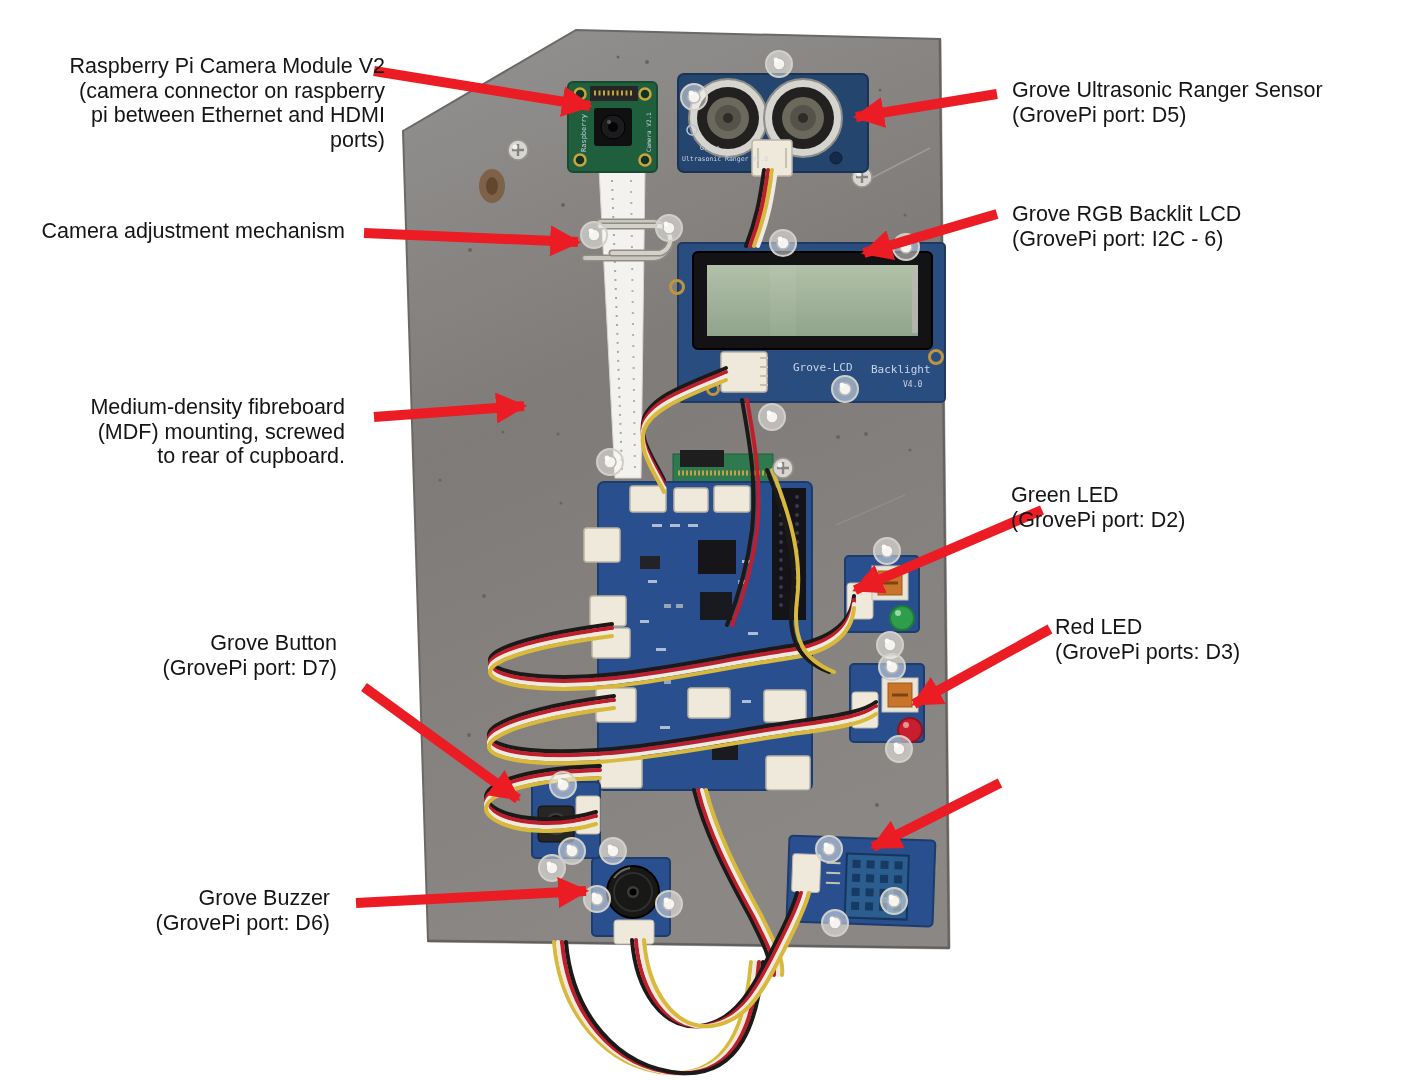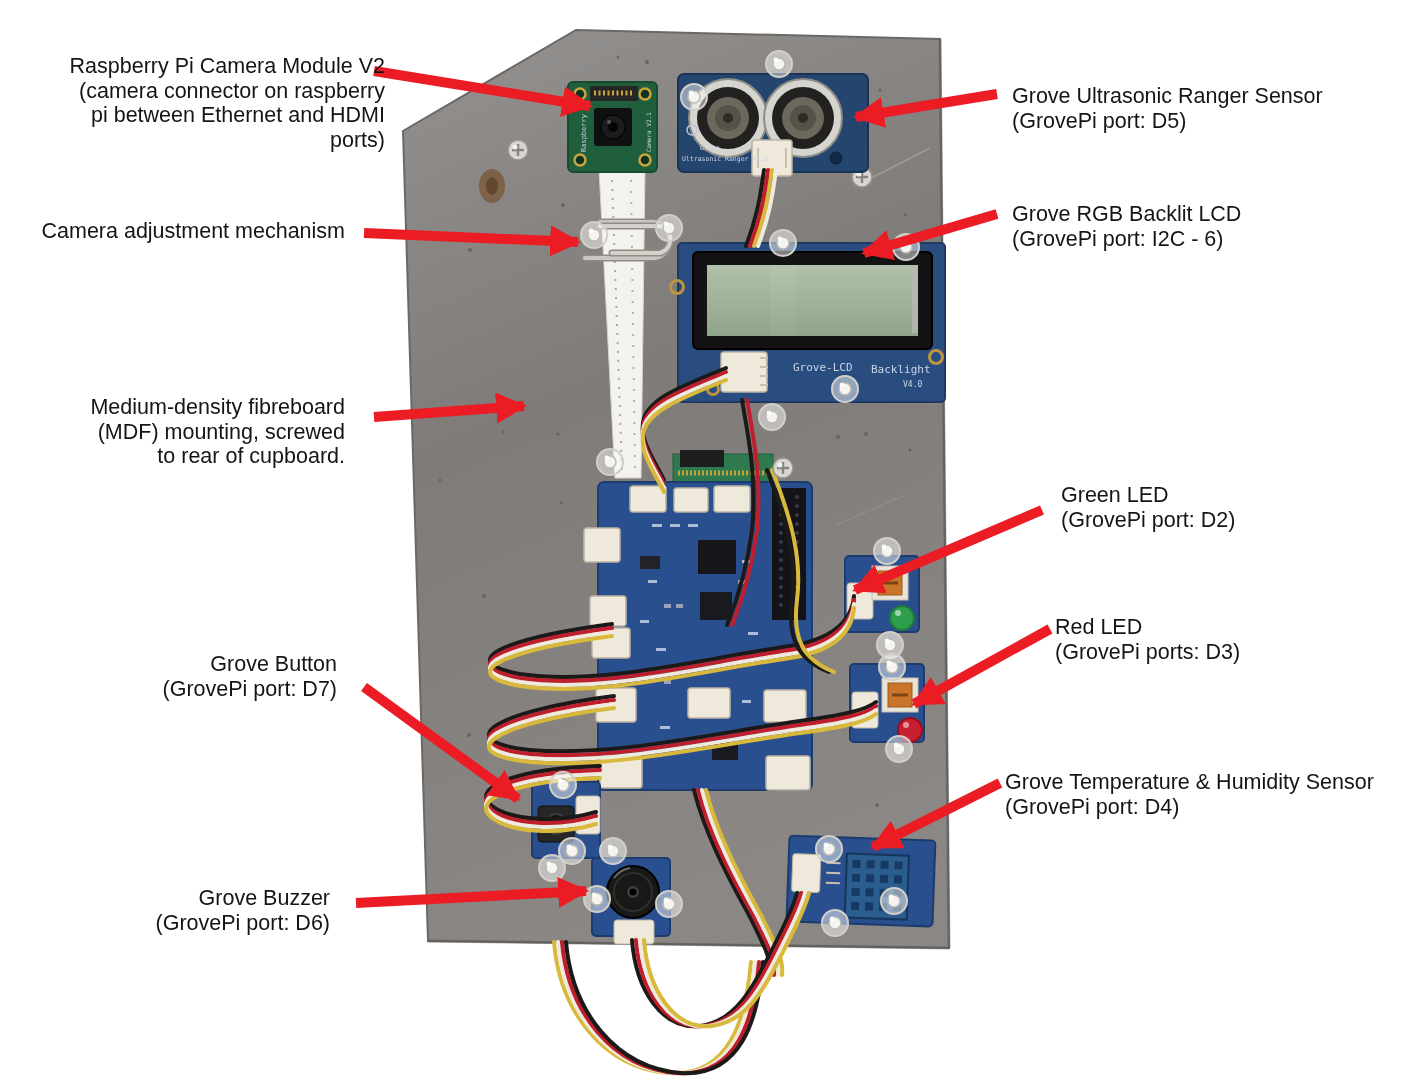--- a/index.html
+++ b/index.html
@@ -6,25 +6,25 @@
   #stage{position:relative;width:1408px;height:1080px;background:#ffffff;overflow:hidden;
          font-family:"Liberation Sans","DejaVu Sans",sans-serif;}
   #photo-svg{position:absolute;left:0;top:0;}
   .ann{position:absolute;color:#151515;font-size:21.5px;line-height:24.5px;white-space:pre-line;}
   .ann-left{text-align:right;}
   .ann-right{text-align:left;}
   
   #lbl-camera-module{right:1023px;top:54px;width:400px;}
   #lbl-camera-adjust{right:1063px;top:219px;width:360px;}
   #lbl-mdf{right:1063px;top:395px;width:360px;}
-  #lbl-grove-button{right:1071px;top:652px;width:300px;}
+  #lbl-grove-button{right:1071px;top:631px;width:300px;}
   #lbl-grove-buzzer{right:1078px;top:886px;width:300px;}
-  #lbl-ultrasonic{left:1012px;top:84px;width:390px;}
+  #lbl-ultrasonic{left:1012px;top:78px;width:390px;}
   #lbl-lcd{left:1012px;top:202px;width:390px;}
-  #lbl-green-led{left:1061px;top:483px;width:340px;}
+  #lbl-green-led{left:1011px;top:483px;width:340px;}
   #lbl-red-led{left:1055px;top:615px;width:340px;}
   #lbl-temp{left:1005px;top:770px;width:400px;}
   
   .cable use{fill:none;stroke-width:4;stroke-linecap:round;}
   .w-k{stroke:#1c1a18;} .w-r{stroke:#bf1f2c;} .w-w{stroke:#efeadd;} .w-y{stroke:#d8b93c;}
   .arrow{stroke:#ec1c24;stroke-width:10;fill:none;}
   .pcbtext{fill:#c9d4e5;font-family:"DejaVu Sans Mono","Liberation Mono",monospace;}
 </style>
 </head>
 <body>
@@ -430,16 +430,14 @@
 <div class="ann ann-left" id="lbl-grove-buzzer">Grove Buzzer
 (GrovePi port: D6)</div>
 <div class="ann ann-right" id="lbl-ultrasonic">Grove Ultrasonic Ranger Sensor
 (GrovePi port: D5)</div>
 <div class="ann ann-right" id="lbl-lcd">Grove RGB Backlit LCD
 (GrovePi port: I2C - 6)</div>
 <div class="ann ann-right" id="lbl-green-led">Green LED
 (GrovePi port: D2)</div>
 <div class="ann ann-right" id="lbl-red-led">Red LED
 (GrovePi ports: D3)</div>
-<div class="ann ann-right" id="lbl-temp">Grove Temperature &amp; Humidity Sensor
-(GrovePi port: D4)</div>
 
 </div>
 
 </body></html>

